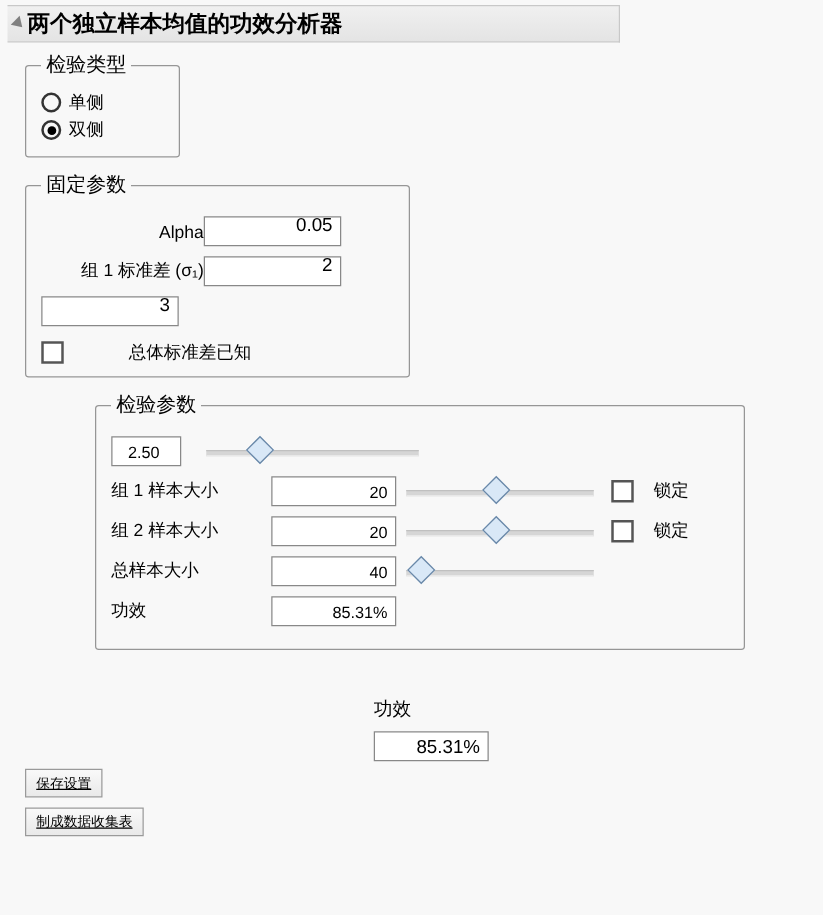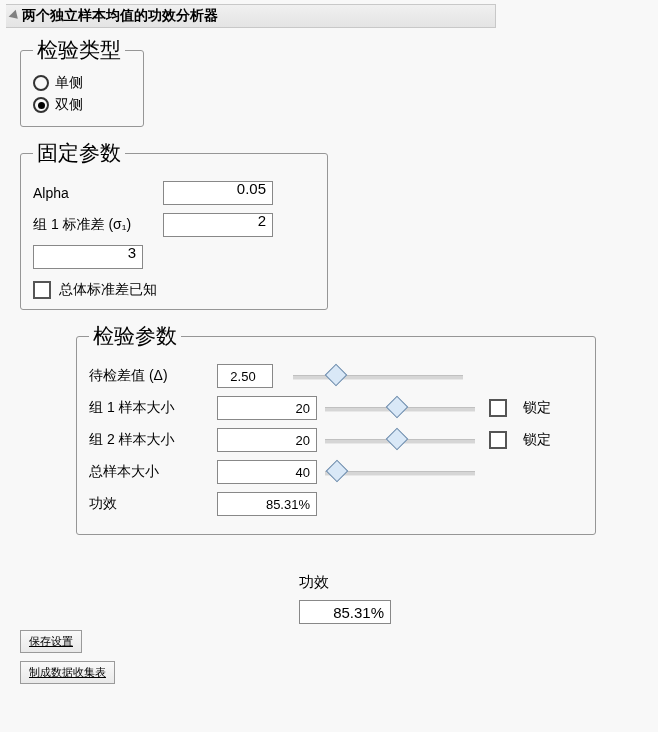--- a/index.html
+++ b/index.html
@@ -31,34 +31,34 @@
     height: 0;
     border-left: 5px solid transparent;
     border-right: 5px solid transparent;
     border-top: 8px solid #808080;
     transform: rotate(-45deg);
     margin-right: 2px;
     margin-left: 2px;
   }
   .title-bar .title-text {
     font-weight: 700;
-    font-size: 14px;
+    font-size: 18px;
   }
   .content {
     padding: 8px 0 0 14px;
   }
   fieldset {
     border: 1px solid #969696;
     border-radius: 3px;
     margin: 0 0 12px 0;
     padding: 6px 12px 10px 12px;
   }
   legend {
     padding: 0 4px;
-    font-size: 21px;
+    font-size: 16px;
   }
   
   .fs-test-type { width: 98px; }
   .radio-row {
     display: flex;
     align-items: center;
     margin: 4px 0 2px 0;
     cursor: pointer;
   }
   .radio {
@@ -80,34 +80,36 @@
   }
   
   .fs-fixed { width: 282px; }
   .param-row {
     display: flex;
     align-items: center;
     margin: 8px 0;
   }
   .param-label {
     width: 130px;
+    text-align: right;
   }
   .num-input {
     width: 110px;
     height: 24px;
     border: 1px solid #888;
     background: #fff;
     box-sizing: border-box;
     padding: 2px 6px 12px 2px;
     text-align: right;
     font-size: 15px;
   }
   .chk-row {
     display: flex;
     margin-top: 12px;
+    gap: 44px;
   }
   .chk {
     width: 18px; height: 18px;
     border: 2px solid #555;
     box-sizing: border-box;
     margin-right: 8px;
     background: #fff;
     cursor: pointer;
   }
   
@@ -227,21 +229,20 @@
         <span class="chk"></span>
         <span>总体标准差已知</span>
       </div>
     </fieldset>
 
     <div class="row-main">
       <fieldset class="fs-test-params">
         <legend>检验参数</legend>
 
         <div class="tp-row">
-          <span class="tp-label">待检差值 (Δ)</span>
           <input class="tp-input small" value="2.50" style="">
           <div class="slider" style="width:170px;margin-left:12px">
             <div class="track"></div>
             <div class="thumb" style="left: 25%;"></div>
           </div>
         </div>
 
         <div class="tp-row">
           <span class="tp-label">组 1 样本大小</span>
           <input class="tp-input mid" value="20" style="">

